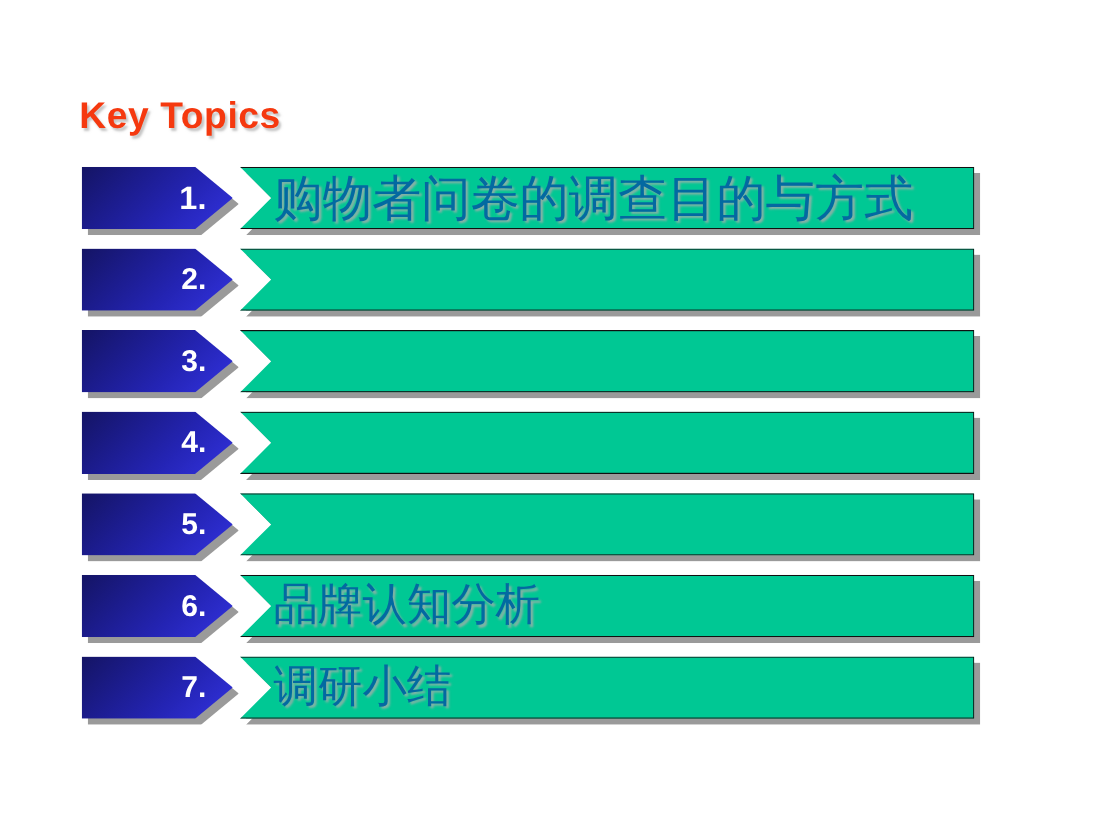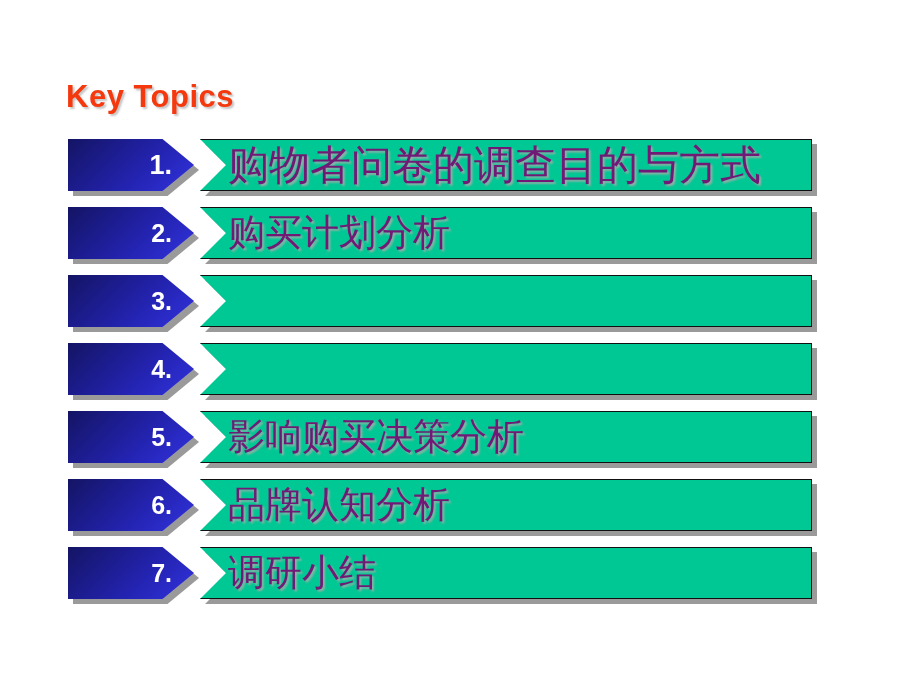--- a/index.html
+++ b/index.html
@@ -80,21 +80,21 @@
   }
 
   .topic-label {
     position: absolute;
     left: 164px;
     top: 0;
     height: 52px;
     line-height: 52px;
     font-family: Liberation Serif, serif;
     font-size: 37px;
-    color: #701a75;
+    color: #0369a1;
     text-shadow: 2px 2px 2px rgba(170,170,170,0.85);
     white-space: nowrap;
     pointer-events: none;
   }
 
   
   .topic-arrow-shadow {
     position: absolute;
     left: 9px;
     top: 5px;
@@ -148,21 +148,20 @@
         <div class="topic-arrow"></div>
         <div class="topic-number">1.</div>
         <div class="topic-label">购物者问卷的调查目的与方式</div>
       </div>
       <div class="topic-row" style="top: 207px;">
         <div class="topic-bar-shadow"></div>
         <div class="topic-bar"></div>
         <div class="topic-arrow-shadow"></div>
         <div class="topic-arrow"></div>
         <div class="topic-number">2.</div>
-        <div class="topic-label">购买计划分析</div>
       </div>
       <div class="topic-row" style="top: 275px;">
         <div class="topic-bar-shadow"></div>
         <div class="topic-bar"></div>
         <div class="topic-arrow-shadow"></div>
         <div class="topic-arrow"></div>
         <div class="topic-number">3.</div>
       </div>
       <div class="topic-row" style="top: 343px;">
         <div class="topic-bar-shadow"></div>
@@ -170,21 +169,20 @@
         <div class="topic-arrow-shadow"></div>
         <div class="topic-arrow"></div>
         <div class="topic-number">4.</div>
       </div>
       <div class="topic-row" style="top: 411px;">
         <div class="topic-bar-shadow"></div>
         <div class="topic-bar"></div>
         <div class="topic-arrow-shadow"></div>
         <div class="topic-arrow"></div>
         <div class="topic-number">5.</div>
-        <div class="topic-label">影响购买决策分析</div>
       </div>
       <div class="topic-row" style="top: 479px;">
         <div class="topic-bar-shadow"></div>
         <div class="topic-bar"></div>
         <div class="topic-arrow-shadow"></div>
         <div class="topic-arrow"></div>
         <div class="topic-number">6.</div>
         <div class="topic-label">品牌认知分析</div>
       </div>
       <div class="topic-row" style="top: 547px;">

